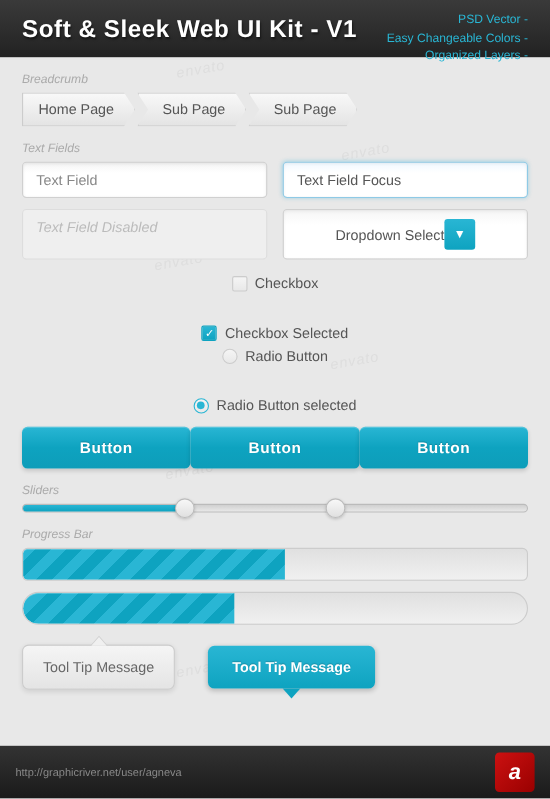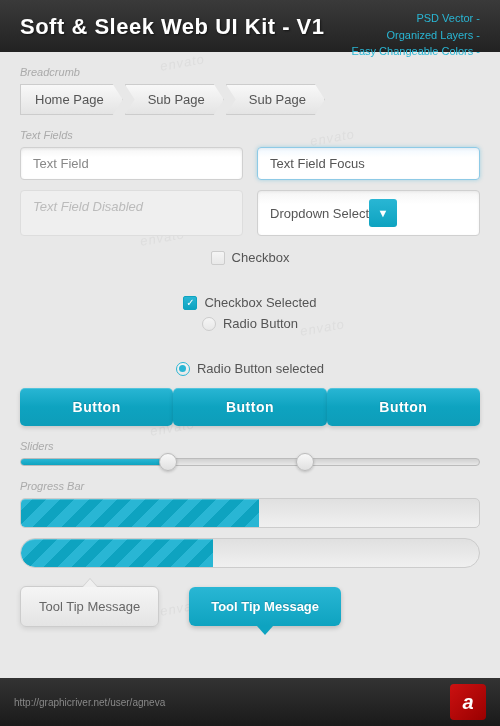--- a/index.html
+++ b/index.html
@@ -148,21 +148,21 @@
     .dropdown-field {
       flex: 1;
       padding: 8px 12px;
       border: 1px solid #d0d0d0;
       border-radius: 4px;
       background: linear-gradient(180deg, #f5f5f5 0%, #ffffff 30%);
       font-size: 13px;
       color: #555;
       display: flex;
       align-items: center;
-      justify-content: flex-start;
+      justify-content: center;
       box-shadow: inset 0 1px 3px rgba(0,0,0,0.06);
       position: relative;
     }
 
     .dropdown-arrow {
       width: 28px;
       height: 28px;
       background: linear-gradient(180deg, #29b6d4 0%, #0ea3c0 100%);
       border-radius: 3px;
       display: flex;
@@ -465,22 +465,22 @@
   <span style="top:510px; left:310px; transform:rotate(-10deg)">envato</span>
   <span style="top:600px; left:160px; transform:rotate(-10deg)">envato</span>
 </div>
 
 <div class="content">
 
   <div class="header">
     <span class="header-title">Soft &amp; Sleek Web UI Kit - V1</span>
     <div class="header-meta">
       <span>PSD Vector -</span>
+      <span>Easy Changeable Colors -</span>
       <span>Organized Layers -</span>
-      <span>Easy Changeable Colors -</span>
     </div>
   </div>
 
   <div class="section-label">Breadcrumb</div>
   <div class="breadcrumb-row">
     <div class="breadcrumb-item">Home Page</div>
     <div class="breadcrumb-item">Sub Page</div>
     <div class="breadcrumb-item">Sub Page</div>
   </div>
 

